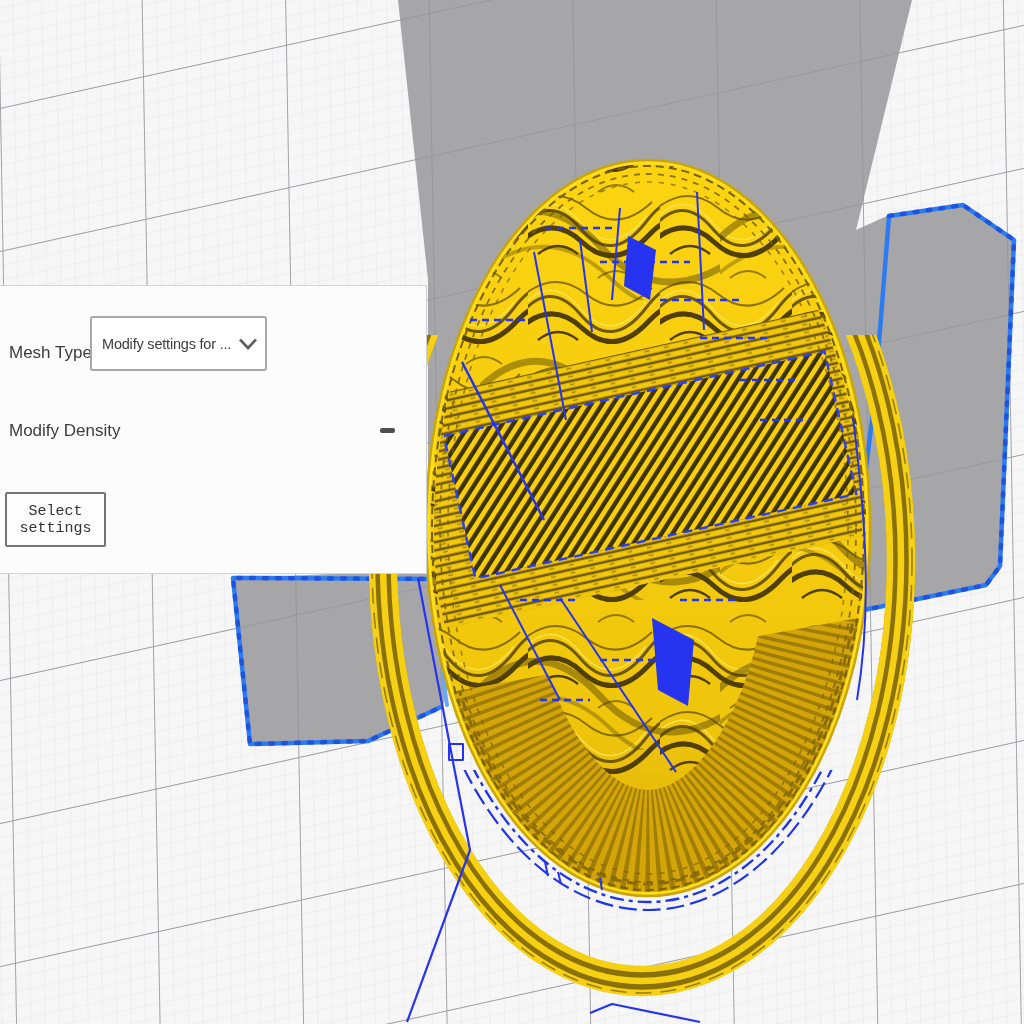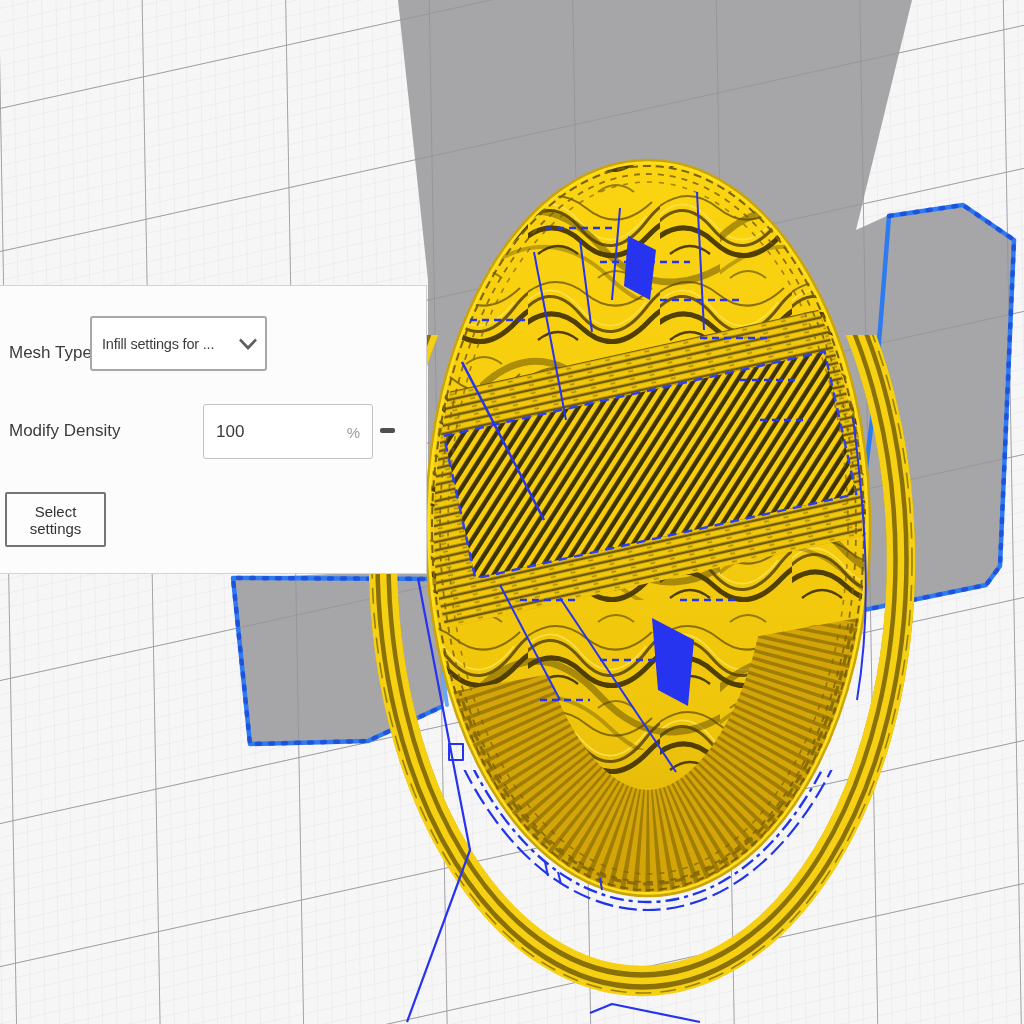--- a/index.html
+++ b/index.html
@@ -45,21 +45,21 @@
     position:absolute;right:12px;top:50%;transform:translateY(-50%);
     color:#9a9a9e;font-size:15px;pointer-events:none;
   }
   .minus-btn{
     position:absolute;left:380px;top:142px;width:15px;height:5px;
     background:#4f4f52;border-radius:2px;cursor:pointer;
   }
   .select-btn{
     position:absolute;left:5px;top:206px;width:101px;height:55px;box-sizing:border-box;
     background:#fdfdfd;border:2px solid #757578;border-radius:2px;
-    font-family:Liberation Sans, sans-serif;font-size:15px;color:#333;
+    font-family:Liberation Mono, monospace;font-size:15px;color:#333;
     display:flex;align-items:center;justify-content:center;cursor:pointer;
     padding:0;
   }
 </style>
 </head>
 <body>
 
 <svg id="scene" viewBox="0 0 1024 1024" xmlns="http://www.w3.org/2000/svg">
   <defs>
     <pattern id="minorGrid" width="14.3" height="14.3" patternUnits="userSpaceOnUse">
@@ -222,31 +222,27 @@
     <path d="M700,1022 L612,1004 L590,1013"></path>
     <rect x="449" y="744" width="14" height="16" stroke-width="2"></rect>
     <path d="M545,862 l3,14 M558,872 l3,12 M600,878 l2,12" stroke-width="2"></path>
   </g>
 </svg>
 
 <div class="panel">
   <div class="row-label lbl-mesh">Mesh Type</div>
 
   <div class="dropdown">
-    <span class="dd-text">Infill settings for ...</span>
+    <span class="dd-text">Modify settings for ...</span>
     <span class="dd-chevron">
       <svg width="20" height="12" viewBox="0 0 20 12">
         <polyline points="2,1.5 10,10 18,1.5" fill="none" stroke="#5f5f63" stroke-width="2.6"></polyline>
       </svg>
     </span>
   </div>
 
   <div class="row-label lbl-infill">Modify Density</div>
 
-  <div class="num-field">
-    <input type="text" value="100" style="">
-    <span class="unit">%</span>
-  </div>
 
   <div class="minus-btn"></div>
 
   <button class="select-btn">Select settings</button>
 </div>
 
 </body></html>

